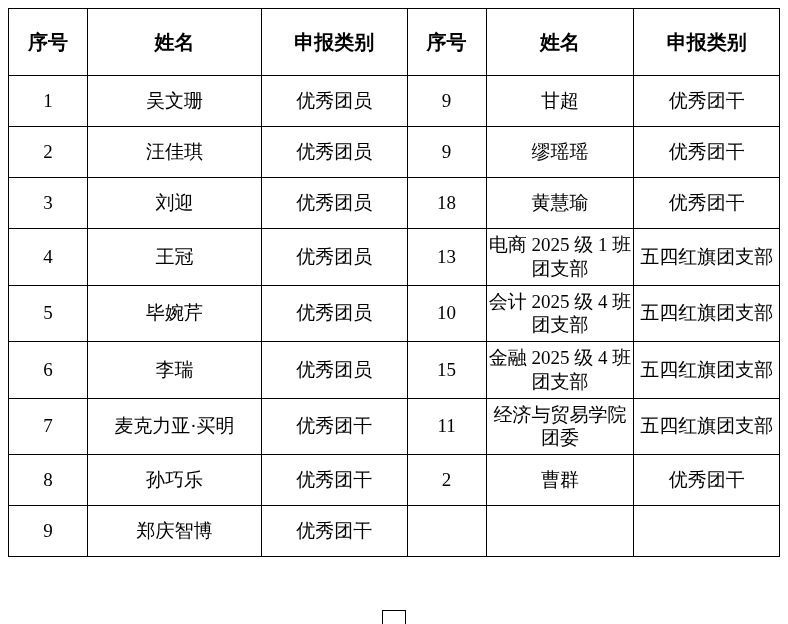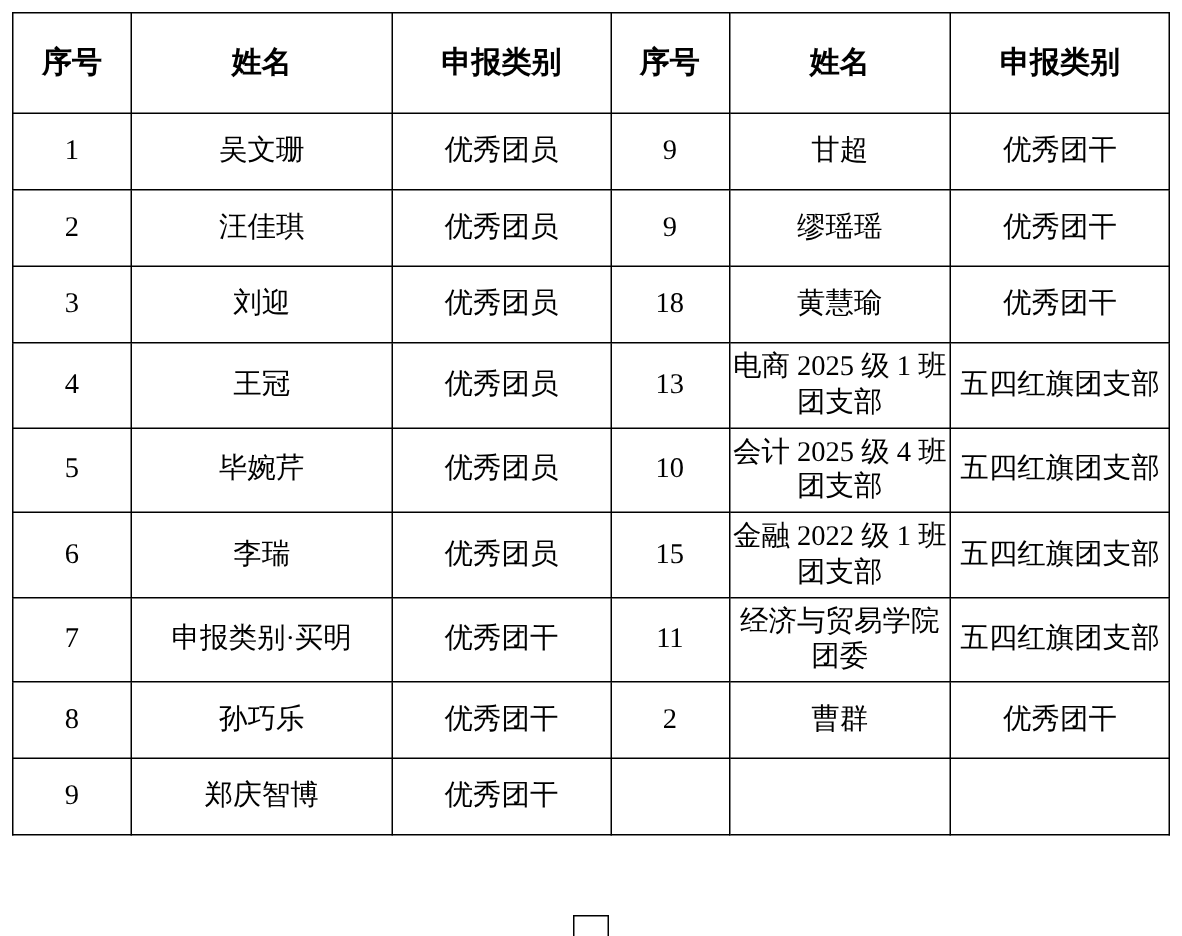--- a/index.html
+++ b/index.html
@@ -128,26 +128,26 @@
         <td>优秀团员</td>
         <td>10</td>
         <td>会计 2025 级 4 班团支部</td>
         <td>五四红旗团支部</td>
       </tr>
       <tr>
         <td>6</td>
         <td>李瑞</td>
         <td>优秀团员</td>
         <td>15</td>
-        <td>金融 2022 级 1 班团支部</td>
+        <td>金融 2025 级 4 班团支部</td>
         <td>五四红旗团支部</td>
       </tr>
       <tr>
         <td>7</td>
-        <td>申报类别·买明</td>
+        <td>麦克力亚·买明</td>
         <td>优秀团干</td>
         <td>11</td>
         <td>经济与贸易学院团委</td>
         <td>五四红旗团支部</td>
       </tr>
       <tr>
         <td>8</td>
         <td>孙巧乐</td>
         <td>优秀团干</td>
         <td>2</td>

